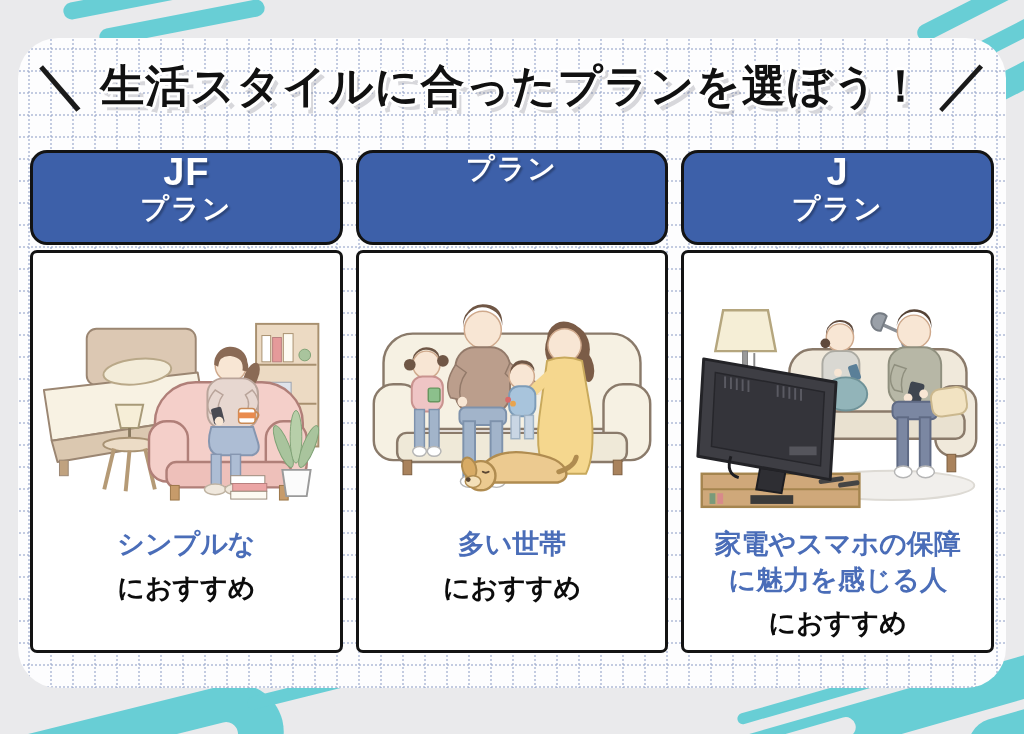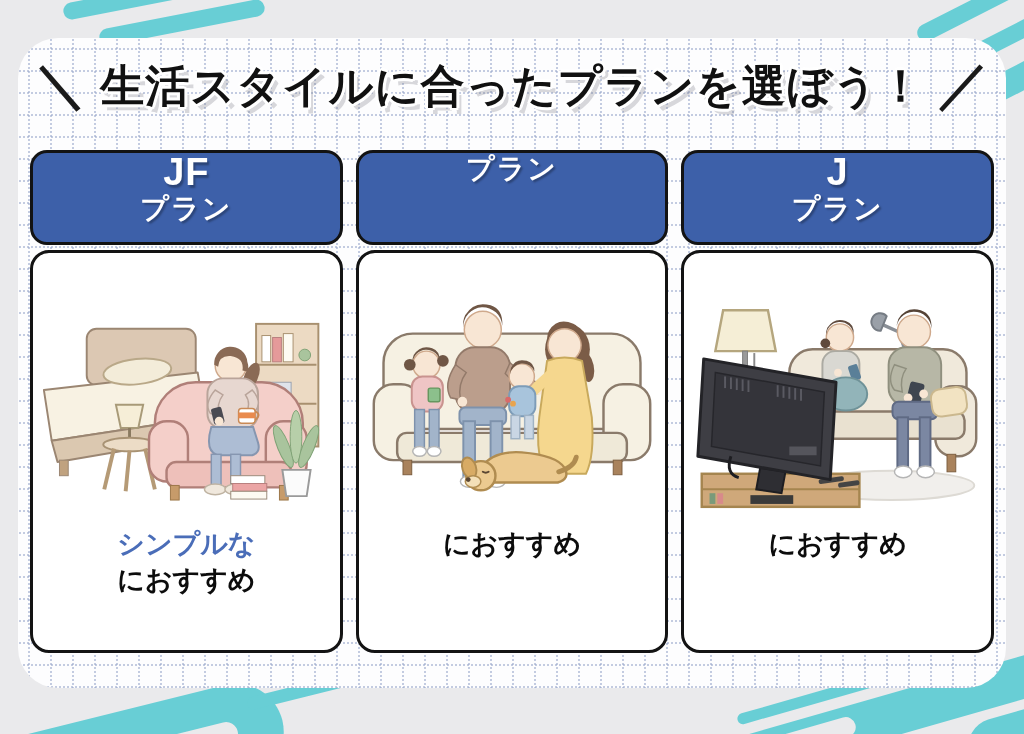--- a/index.html
+++ b/index.html
@@ -79,37 +79,37 @@
     text-shadow:2px 3px 2px rgba(0,0,0,.3);
   }
   .plan-suffix{
     font-size:28px;font-weight:bold;line-height:1.15;letter-spacing:2px;
     text-shadow:2px 2px 2px rgba(0,0,0,.3);
   }
   .card-body{
     margin-top:5px;
     background:#fff;
     border:3px solid #131313;
-    border-radius:19px;
+    border-radius:7px;
     height:397px;
     display:flex;flex-direction:column;
   }
   .illus{
     height:262px;margin-top:8px;
     display:flex;align-items:center;justify-content:center;
   }
   .illus svg{width:292px;height:252px;}
   .rec{
     text-align:center;margin-top:4px;
   }
   .rec-highlight{
     color:#4a6db8;font-size:27px;font-weight:bold;line-height:1.32;
   }
   .rec-tail{
-    color:#0c0c0c;font-size:27px;font-weight:bold;line-height:1.3;margin-top:0;
+    color:#0c0c0c;font-size:27px;font-weight:bold;line-height:1.3;margin-top:8px;
   }
 </style>
 </head>
 <body>
 
 <div class="stage">
 
   <div class="stripe deco-tl1"></div>
   <div class="stripe deco-tl2"></div>
   <div class="stripe deco-tr1"></div>
@@ -269,20 +269,21 @@
               <path d="M118,198 q12,-18 42,-16 q36,3 44,16 q6,11 -7,15 l-70,0 q-14,-4 -9,-15 z" fill="#ecca90" stroke="#b08c50" stroke-width="2.5"></path>
               <path d="M198,202 q16,-5 18,-15" fill="none" stroke="#b08c50" stroke-width="5" stroke-linecap="round"></path>
               <circle cx="118" cy="206" r="15" fill="#ecca90" stroke="#b08c50" stroke-width="2.5"></circle>
               <ellipse cx="106" cy="198" rx="7" ry="11" fill="#d8ab65" stroke="#b08c50" stroke-width="2" transform="rotate(-18 106 198)"></ellipse>
               <ellipse cx="110" cy="212" rx="8" ry="6" fill="#f4e0b8" stroke="#b08c50" stroke-width="1.5"></ellipse>
               <circle cx="105" cy="210" r="2.5" fill="#5a4632"></circle>
               <path d="M120,202 q3,2 6,0" fill="none" stroke="#5a4632" stroke-width="2" stroke-linecap="round"></path>
             </svg>
           </div>
           <div class="rec">
+            <div class="rec-highlight">多い世帯</div>
             <div class="rec-tail">におすすめ</div>
           </div>
         </div>
       </section>
 
       <section class="card">
         <header class="card-header">
           <div class="plan-name">J</div>
           <div class="plan-suffix">プラン</div>
         </header>
@@ -352,20 +353,22 @@
                 <line x1="94" y1="114" x2="94" y2="126"></line>
                   <line x1="100" y1="115" x2="100" y2="127"></line>
                 <line x1="106" y1="116" x2="106" y2="128"></line>
                   <line x1="112" y1="117" x2="112" y2="129"></line>
               </g>
               <rect x="100" y="176" width="28" height="9" fill="#55555c"></rect>
               <path d="M40,186 q-6,18 8,22" fill="none" stroke="#1d1d21" stroke-width="3"></path>
             </svg>
           </div>
           <div class="rec">
+            <div class="rec-highlight">家電やスマホの保障</div>
+            <div class="rec-highlight">に魅力を感じる人</div>
             <div class="rec-tail">におすすめ</div>
           </div>
         </div>
       </section>
 
     </div>
   </div>
 </div>
 
 </body></html>

